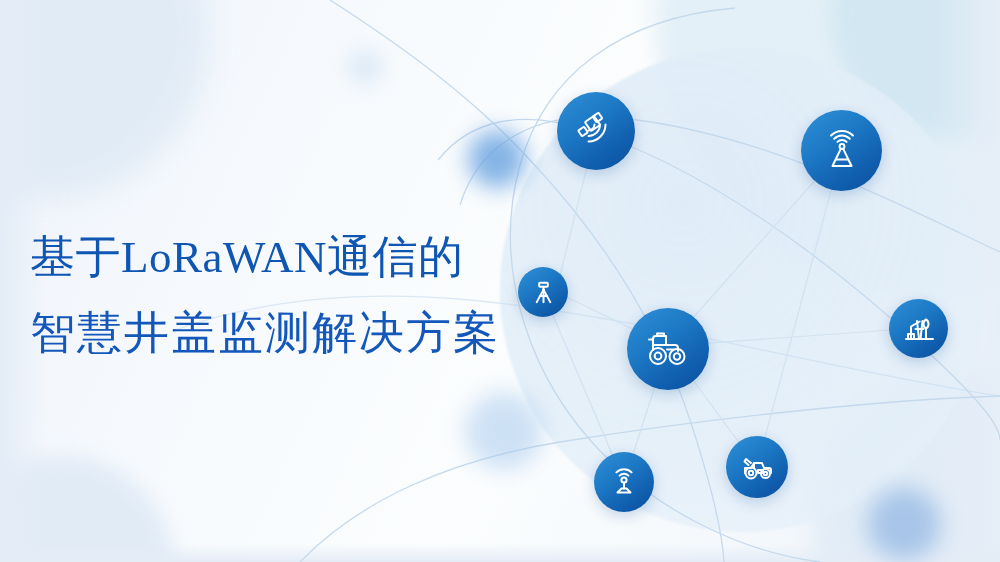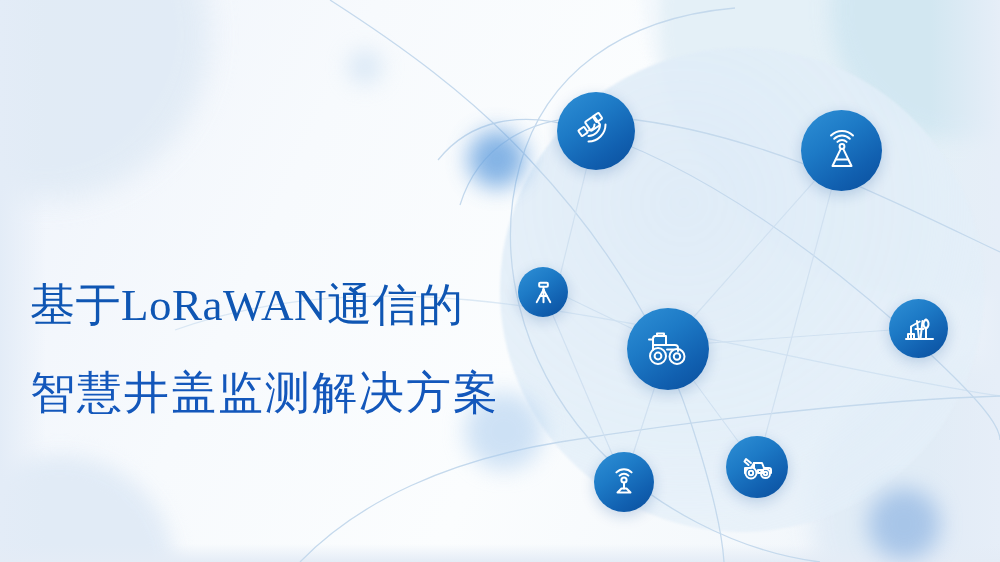--- a/index.html
+++ b/index.html
@@ -134,29 +134,28 @@
     top: 228px;
     width: 520px;
   }
   .title-line1 {
     font-family: "Liberation Serif", "DejaVu Serif", serif;
     font-size: 45px;
     line-height: 58px;
     color: #0f56b3;
     letter-spacing: .5px;
     white-space: nowrap;
-    margin-top: 48px;
   }
   .title-line2 {
     font-family: "Liberation Sans", "DejaVu Sans", sans-serif;
     font-size: 45px;
     line-height: 58px;
     color: #1357bb;
     letter-spacing: 2px;
-    margin-top: 30px;
+    margin-top: 18px;
     white-space: nowrap;
   }
 
   
   .node {
     position: absolute;
     border-radius: 50%;
     background: linear-gradient(145deg, #2f90d6 0%, #1d7ac6 38%, #1160b0 72%, #0a4e9c 100%);
     box-shadow: 0 4px 14px rgba(17,79,153,.22);
     display: flex;

